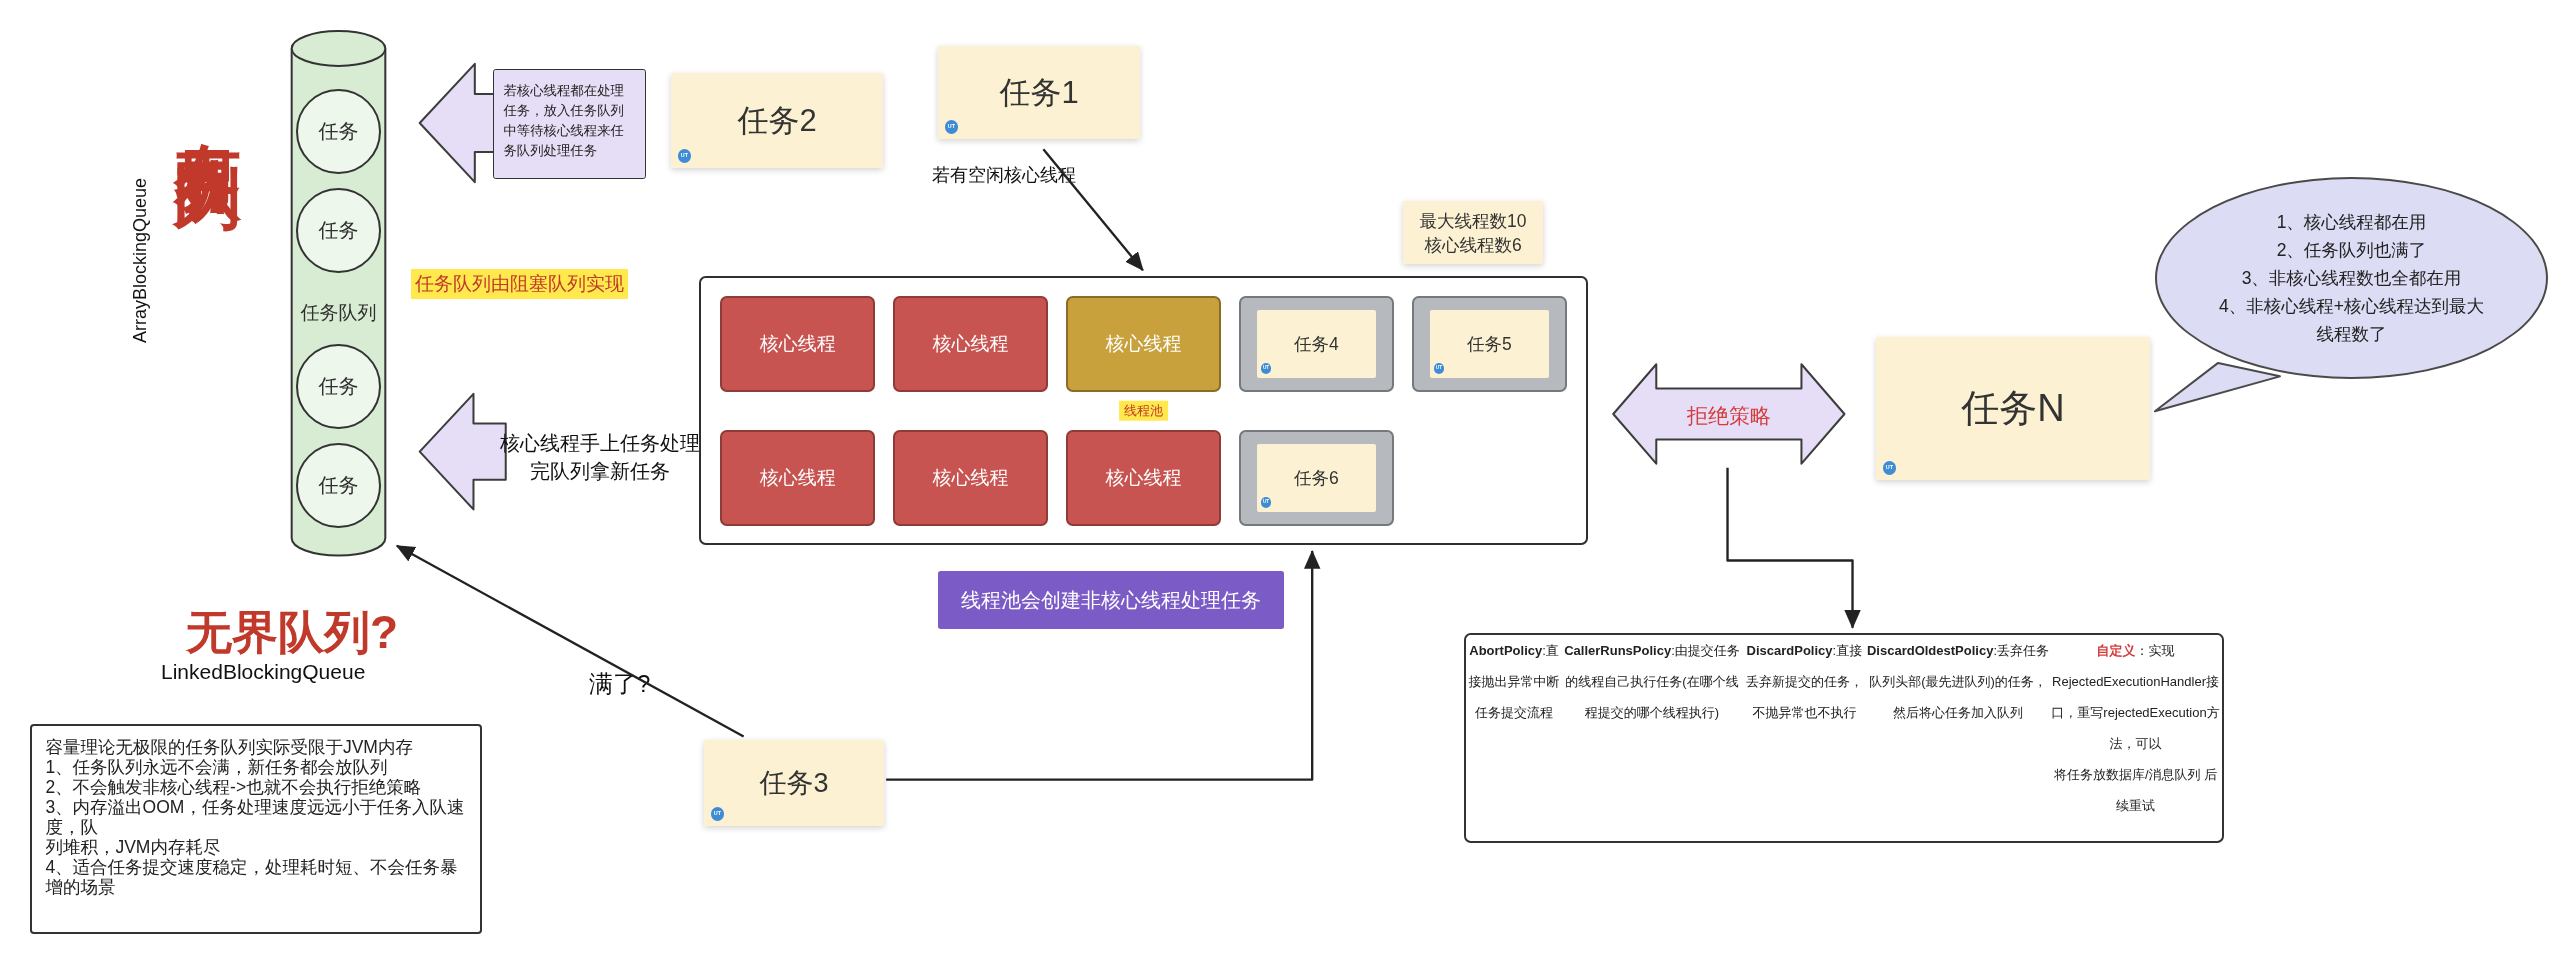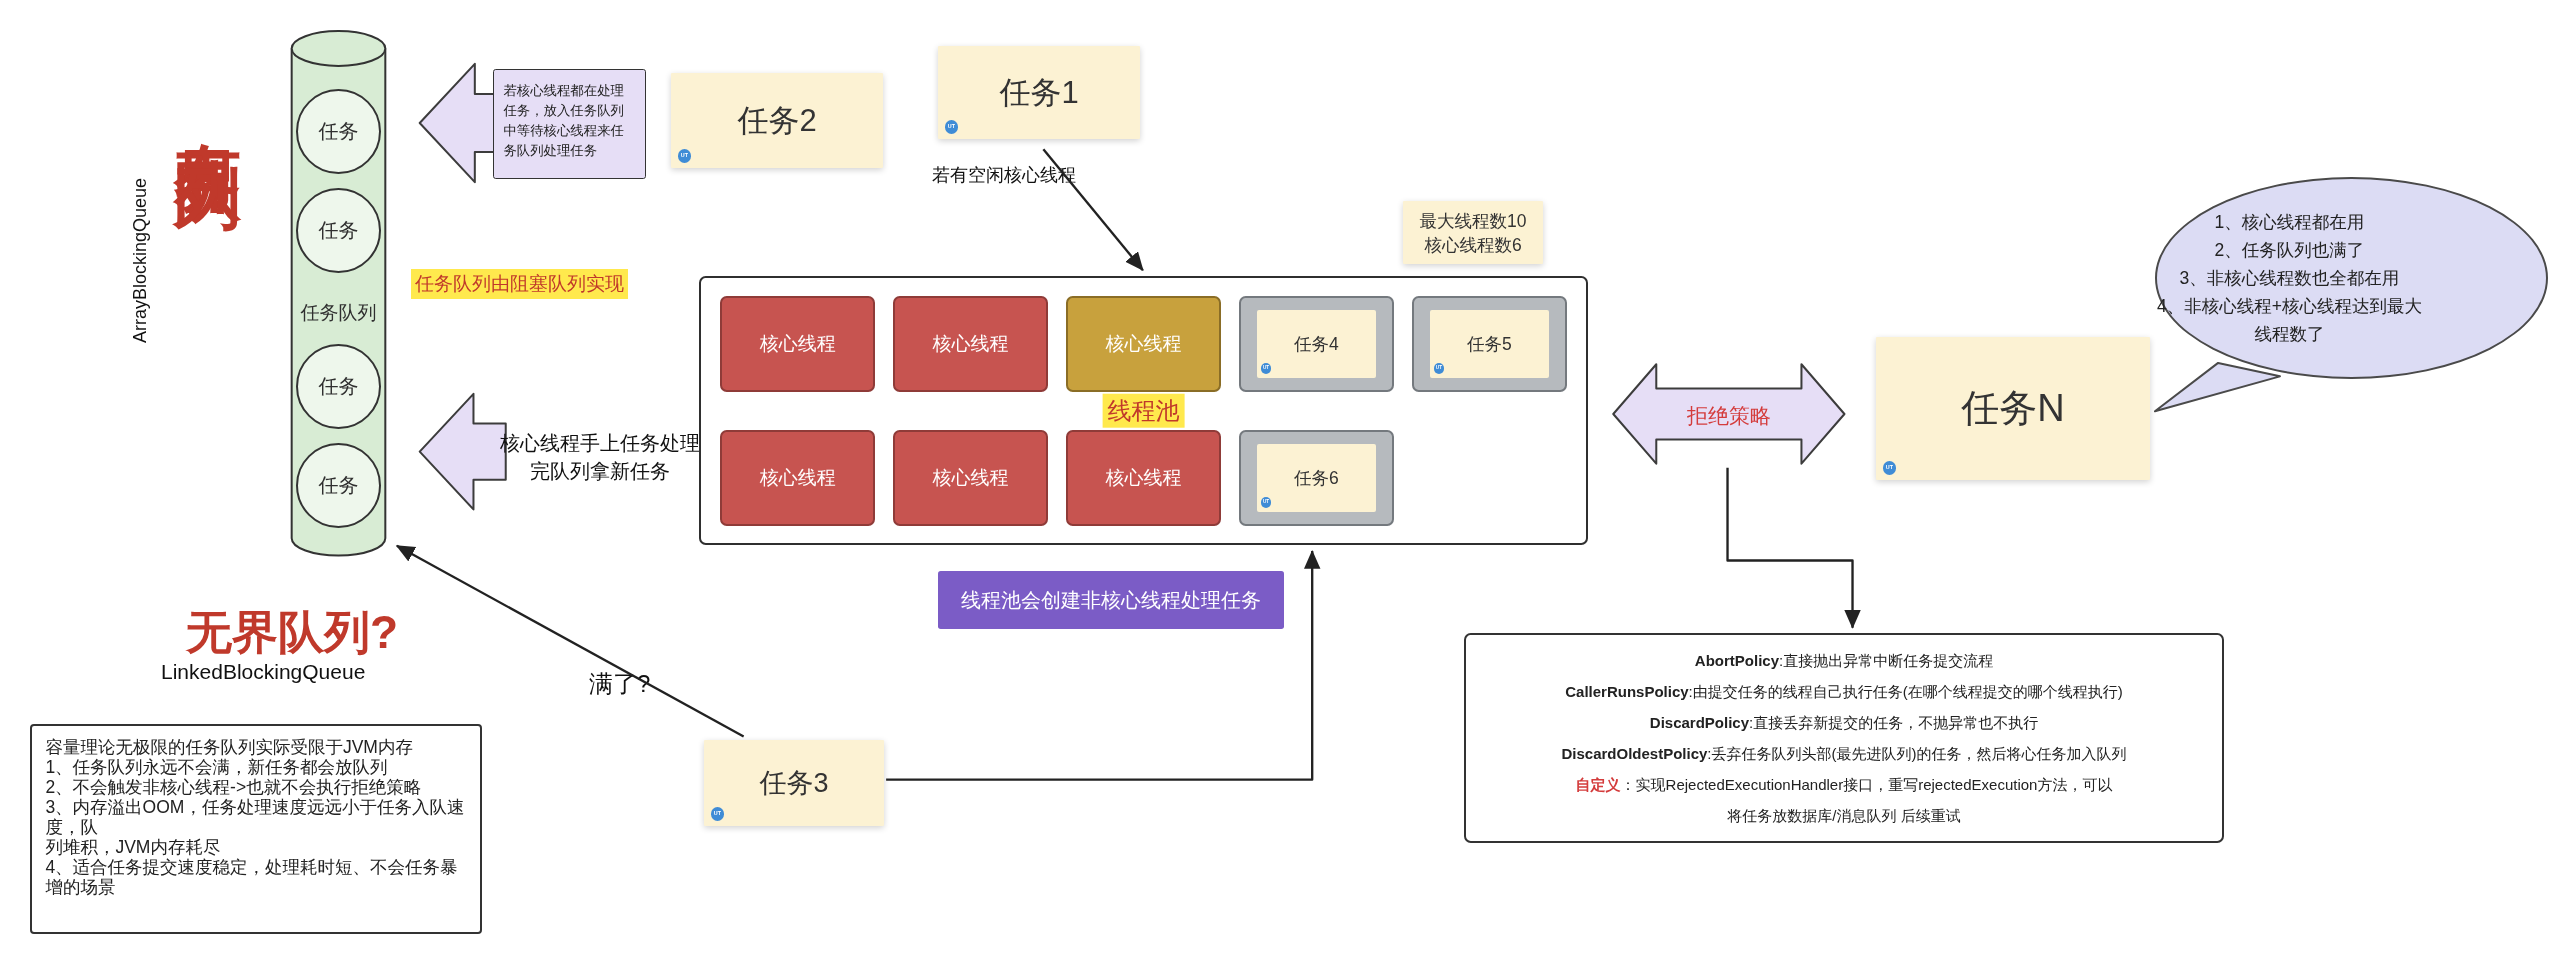--- a/index.html
+++ b/index.html
@@ -35,46 +35,46 @@
     column-gap:17.5px;row-gap:38px;padding:17.5px 19px}
   .cell{border-radius:6.7px;display:flex;align-items:center;justify-content:center;font-size:19px;color:#fff}
   .cell.core{background:var(--core-red,#c75450);border:2px solid var(--core-red-border,#8f3b38)}
   .cell.busy{background:var(--busy-gold,#c8a13d);border:2px solid var(--busy-gold-border,#8a6d26)}
   .cell.gray{background:var(--gray-cell,#b6babe);border:2px solid var(--gray-cell-border,#74797e)}
   .cell.slot{background:var(--gray-cell,#b6babe);border:2px solid var(--gray-cell-border,#74797e);position:relative}
   .slot-inner{position:absolute;inset:12px 16px;background:var(--sticky-yellow,#fcf2d3);border-radius:2px;
     display:flex;align-items:center;justify-content:center;font-size:17.5px;color:#333}
   .slot-inner .ut{left:4px;bottom:3.4px;width:10.8px;height:10.8px;font-size:4.7px;line-height:10.8px}
   #pool-title{position:absolute;left:50%;top:50%;transform:translate(-50%,-50%);
-    background:var(--highlight-yellow,#ffe94d);color:var(--red-text,#c0392b);font-size:24px;padding:1.3px 5.4px}
+    background:var(--highlight-yellow,#ffe94d);color:var(--red-text,#c0392b);font-size:13px;padding:1.3px 5.4px}
 
   
   #enqueue-note{position:absolute;left:493px;top:69px;width:153px;height:110px;z-index:3;
     background:var(--arrow-lavender,#e6def6);border:1.3px solid #333;border-radius:2.7px;
     padding:10.8px 9.4px;font-size:13.4px;line-height:20px;color:#222}
   #impl-highlight{position:absolute;left:411px;top:269px;z-index:2;background:var(--highlight-yellow,#ffe94d);
     color:var(--red-text,#c0392b);font-size:19px;padding:2px 4px}
   #dequeue-note{position:absolute;left:500px;top:429px;z-index:2;font-size:20px;line-height:28px;text-align:center;color:#111}
   #idle-label{position:absolute;left:932px;top:163px;font-size:18px;color:#111;z-index:2}
   #full-label{position:absolute;left:589px;top:668px;font-size:24px;color:#111;z-index:2}
   #noncore-banner{position:absolute;left:938px;top:571px;width:346px;height:58px;z-index:2;
     background:var(--purple-banner,#7b5cc6);color:#fff;font-size:20px;border-radius:2.7px;
     display:flex;align-items:center;justify-content:center}
   #rejection-label{position:absolute;left:1662px;top:402px;width:134px;text-align:center;z-index:2;
     font-size:21px;color:#d43c3c}
 
   
   #bubble{position:absolute;left:2155px;top:177px;width:393px;height:202px;z-index:2;
     background:var(--bubble-lavender,#dcdcf4);border:2px solid #4a4a4a;border-radius:50%;
-    display:flex;align-items:center;justify-content:flex-start;text-align:center;font-size:17.5px;line-height:28px;color:#222}
+    display:flex;align-items:center;justify-content:center;text-align:center;font-size:17.5px;line-height:28px;color:#222}
 
   
   #policies{position:absolute;left:1464px;top:633px;width:760px;height:210px;z-index:2;background:#fff;
-    border:2px solid #333;border-radius:6.7px;display:flex;flex-direction:column;justify-content:center;
-    text-align:center;font-size:15px;line-height:31px;color:#222}
+    border:2px solid #333;border-radius:6.7px;display:flex;justify-content:center;
+    text-align:center;font-size:13px;line-height:31px;color:#222}
   .pname{font-weight:bold}
   .pname.custom{color:#d43c3c}
   #unbounded-box{position:absolute;left:30px;top:724px;width:452px;height:210px;z-index:2;background:#fff;
     border:2px solid #333;border-radius:4px;padding:10.8px 13.4px;font-size:17.5px;line-height:20px;color:#222}
 
   
   .s-big{font-size:31px}
 </style>
 </head>
 <body>

